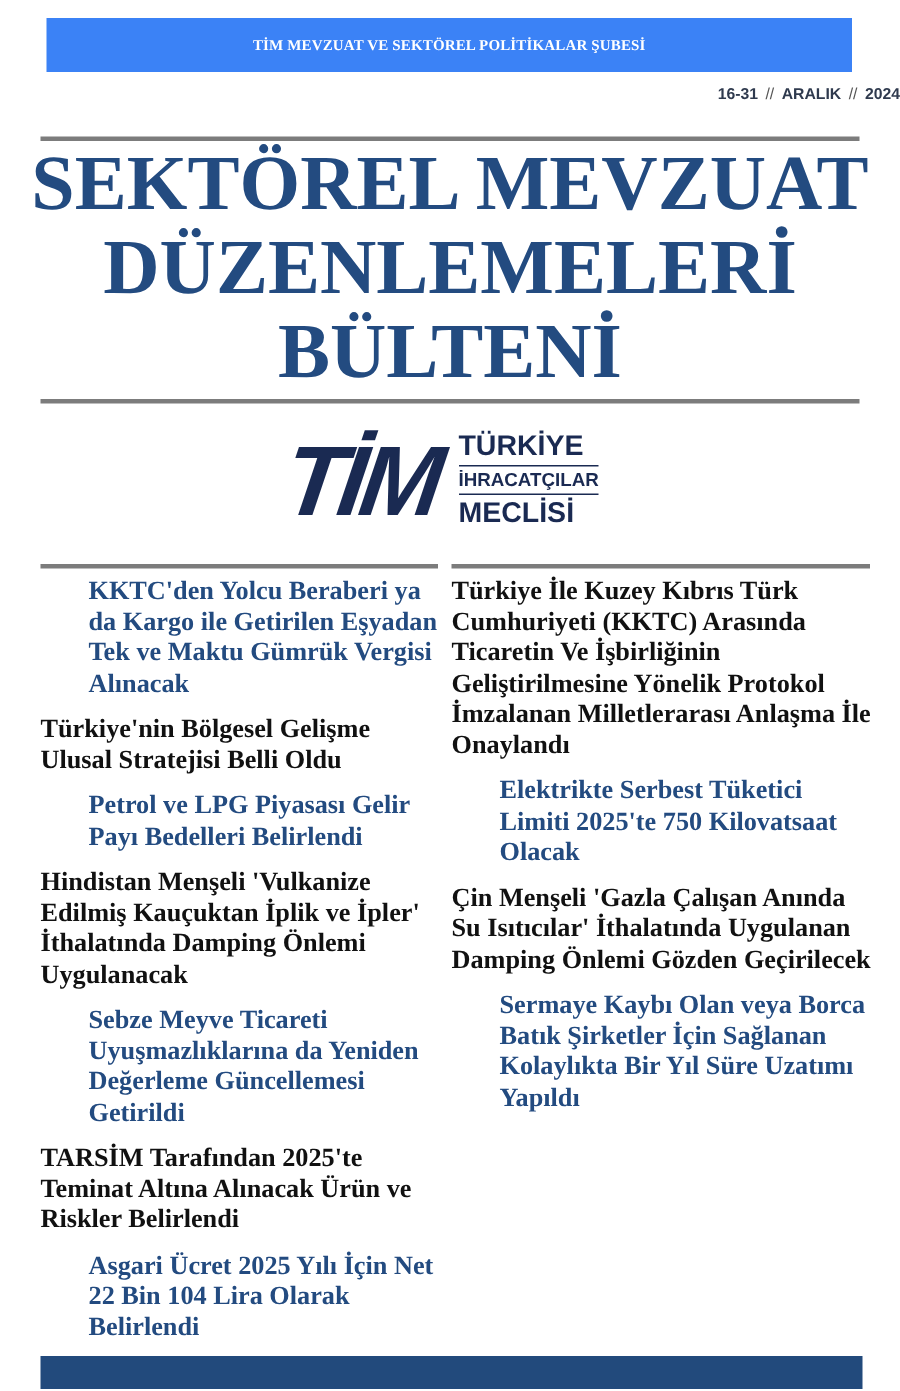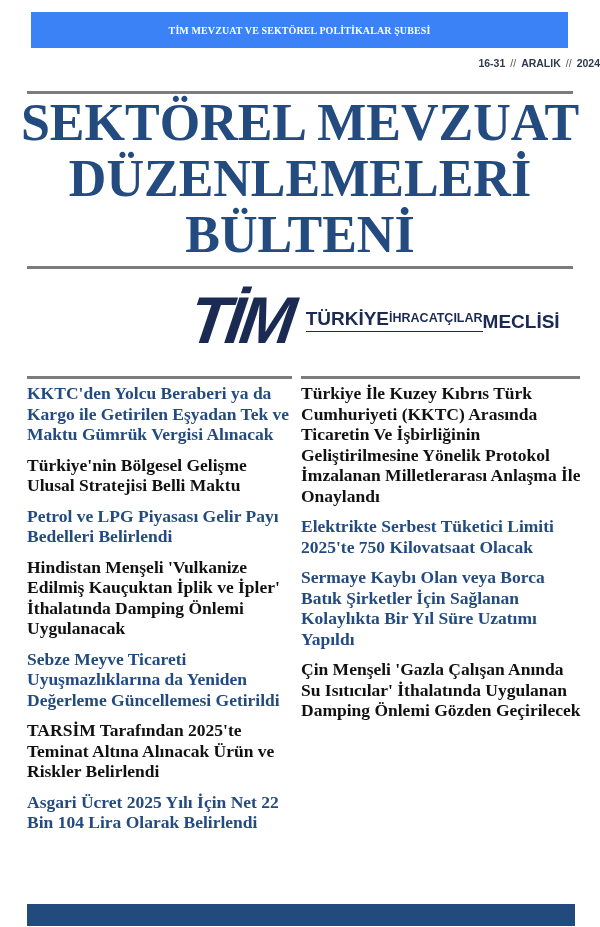--- a/index.html
+++ b/index.html
@@ -33,37 +33,37 @@
   .logo {
     position: absolute; left: 190px; top: 287px; width: 230px; height: 66px;
     display: flex; align-items: center;
   }
   .logo-mark {
     font-family: "Liberation Sans", sans-serif; font-weight: bold; font-style: italic;
     font-size: 66px; color: #1a2a52; letter-spacing: -4px; line-height: 66px;
     transform: skewX(-8deg); margin-right: 14px;
   }
   .logo-words {
-    display: flex; flex-direction: row; font-family: "Liberation Sans", sans-serif;
+    display: flex; flex-direction: column; font-family: "Liberation Sans", sans-serif;
     font-weight: bold; color: #1a2a52; line-height: 1;
   }
   .logo-words .w1 { font-size: 19px; padding-bottom: 3px; border-bottom: 1.5px solid #1a2a52; }
   .logo-words .w2 { font-size: 12.5px; padding: 3px 0; border-bottom: 1.5px solid #1a2a52; }
   .logo-words .w3 { font-size: 19px; padding-top: 3px; }
 
   .col { position: absolute; top: 383px; }
   .col-left { left: 27px; width: 265px; }
   .col-right { left: 301px; width: 280px; }
 
   .headline {
     font-family: "Liberation Serif", serif; font-weight: bold;
     font-size: 17.5px; line-height: 20.5px; margin: 0 0 10px 0;
     cursor: pointer;
   }
-  .headline.blue { color: #234b80; }
+  .headline.blue { color: #234b80; margin-left: 32px; }
   .headline.black { color: #111111; }
 
   .bottom-bar {
     position: absolute; left: 27px; top: 904px; width: 548px; height: 22px;
     background: #224a7c;
   }
 </style>
 </head>
 <body>
 
@@ -92,28 +92,28 @@
     <span class="w2">İHRACATÇILAR</span>
     <span class="w3">MECLİSİ</span>
   </div>
 </div>
 
 <div class="rule" style="left:27px; top:376px; width:265px;"></div>
 <div class="rule" style="left:301px; top:376px; width:279px;"></div>
 
 <div class="col col-left">
   <p class="headline blue">KKTC'den Yolcu Beraberi ya da Kargo ile Getirilen Eşyadan Tek ve Maktu Gümrük Vergisi Alınacak</p>
-  <p class="headline black">Türkiye'nin Bölgesel Gelişme Ulusal Stratejisi Belli Maktu</p>
+  <p class="headline black">Türkiye'nin Bölgesel Gelişme Ulusal Stratejisi Belli Oldu</p>
   <p class="headline blue">Petrol ve LPG Piyasası Gelir Payı Bedelleri Belirlendi</p>
   <p class="headline black">Hindistan Menşeli 'Vulkanize Edilmiş Kauçuktan İplik ve İpler' İthalatında Damping Önlemi Uygulanacak</p>
   <p class="headline blue">Sebze Meyve Ticareti Uyuşmazlıklarına da Yeniden Değerleme Güncellemesi Getirildi</p>
   <p class="headline black">TARSİM Tarafından 2025'te Teminat Altına Alınacak Ürün ve Riskler Belirlendi</p>
   <p class="headline blue">Asgari Ücret 2025 Yılı İçin Net 22 Bin 104 Lira Olarak Belirlendi</p>
 </div>
 
 <div class="col col-right">
   <p class="headline black">Türkiye İle Kuzey Kıbrıs Türk Cumhuriyeti (KKTC) Arasında Ticaretin Ve İşbirliğinin Geliştirilmesine Yönelik Protokol İmzalanan Milletlerarası Anlaşma İle Onaylandı</p>
   <p class="headline blue">Elektrikte Serbest Tüketici Limiti 2025'te 750 Kilovatsaat Olacak</p>
+  <p class="headline black">Çin Menşeli 'Gazla Çalışan Anında Su Isıtıcılar' İthalatında Uygulanan Damping Önlemi Gözden Geçirilecek</p>
   <p class="headline blue">Sermaye Kaybı Olan veya Borca Batık Şirketler İçin Sağlanan Kolaylıkta Bir Yıl Süre Uzatımı Yapıldı</p>
-  <p class="headline black">Çin Menşeli 'Gazla Çalışan Anında Su Isıtıcılar' İthalatında Uygulanan Damping Önlemi Gözden Geçirilecek</p>
 </div>
 
 <div class="bottom-bar"></div>
 
 </body></html>

